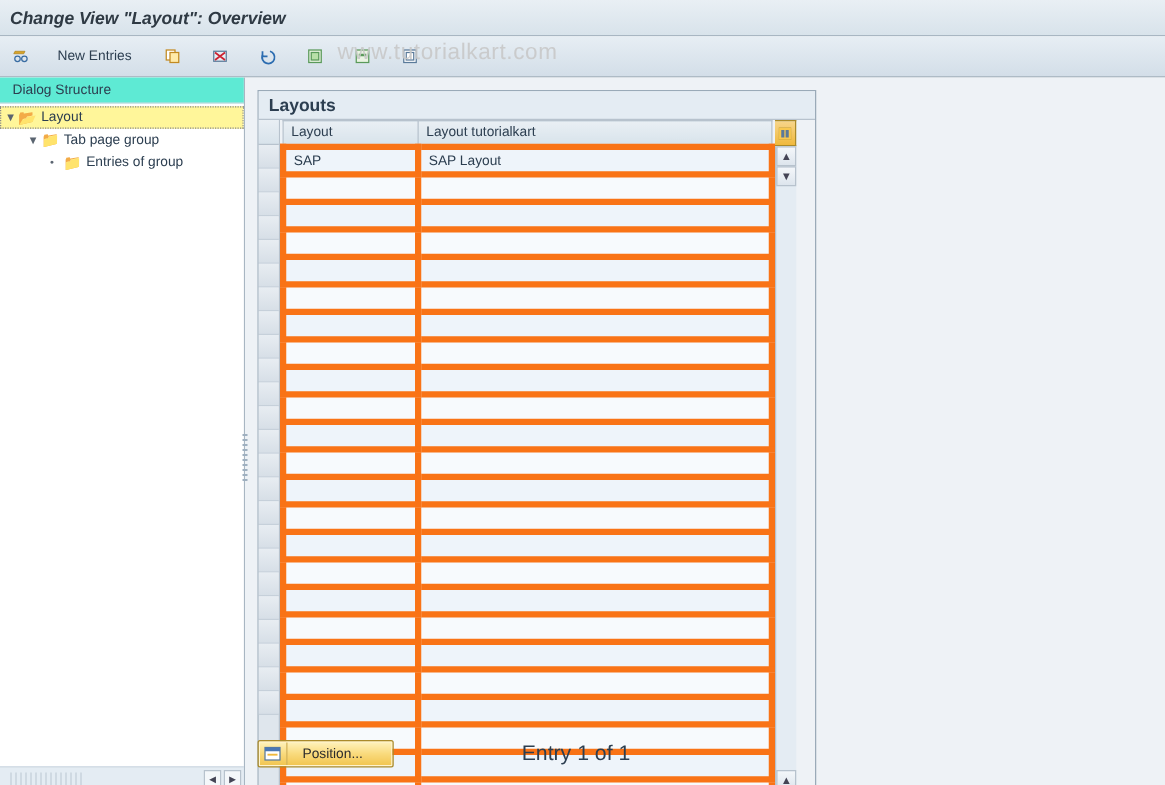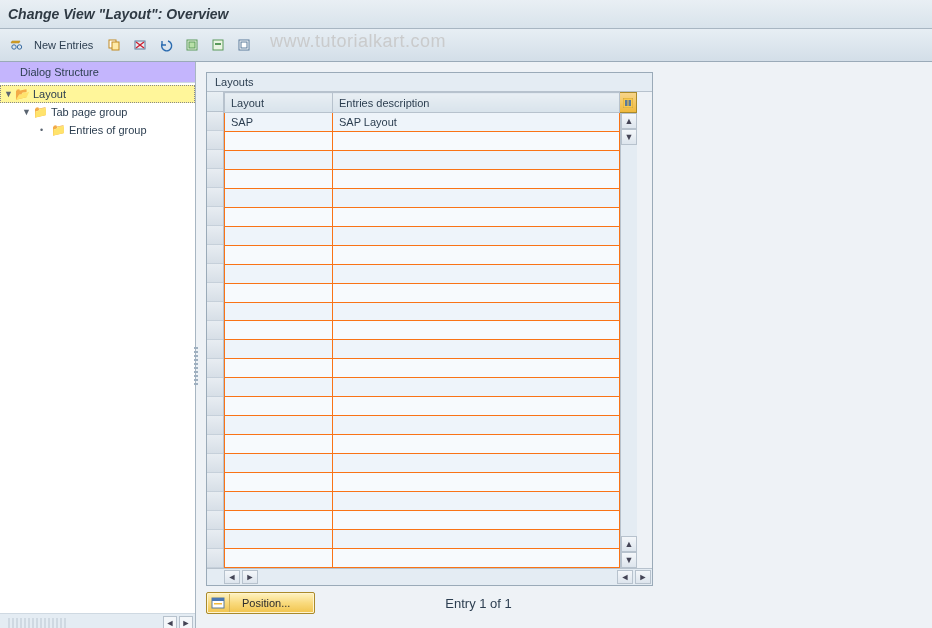--- a/index.html
+++ b/index.html
@@ -26,21 +26,21 @@
     color: #2f3a44;
   }
   
   .toolbar {
     height: 28px;
     padding: 2px 6px;
     background: linear-gradient(#e7eef4, #d3dee8);
     border-bottom: 1px solid #9aaab8;
     display: flex;
     align-items: center;
-    gap: 4px;
+    gap: 16px;
     position: relative;
   }
   .tool-btn {
     width: 20px;
     height: 20px;
     display: flex;
     align-items: center;
     justify-content: center;
     border: 1px solid transparent;
     border-radius: 2px;
@@ -71,25 +71,25 @@
   
   .sidebar {
     width: 195px;
     border-right: 1px solid #a8b6c2;
     background: #e9f0f6;
     display: flex;
     flex-direction: column;
     position: relative;
   }
   .sidebar-header {
-    padding: 4px 20px;
+    padding: 4px 10px;
     font-size: 11px;
     color: #2c3e50;
     border-bottom: 1px solid #cfd9e2;
-    background: #c4b5fd;
+    background: #5eead4;
   }
   .tree {
     flex: 1;
     background: #fff;
     overflow: hidden;
     padding-top: 2px;
   }
   .tree-row {
     white-space: nowrap;
     padding: 2px 4px;
@@ -142,22 +142,23 @@
   }
   .panel {
     width: 445px;
     border: 1px solid #9aaab8;
     background: #eef2f6;
   }
   .panel-title {
     padding: 3px 8px;
     background: #e4ecf3;
     border-bottom: 1px solid #b7c2cd;
-    font-size: 11px;
-    color: #2c3e50;
+    font-size: 14px;
+    color: #2c3e50;
+    font-weight: bold;
   }
   .grid-wrap {
     position: relative;
     display:flex;
   }
   .rowhdr-col {
     width: 16px;
     background: #dfe6ed;
     border-right: 1px solid #b7c2cd;
   }
@@ -182,21 +183,21 @@
     font-size: 11px;
     color: #2c3e50;
     background: linear-gradient(#e9eff4,#d8e3eb);
     border: 1px solid #b7c2cd;
     padding: 2px 6px;
     height: 14px;
   }
   table.grid td {
     font-size: 11px;
     color: #2c3e50;
-    border: 1px solid #f97316;
+    border: 5px solid #f97316;
     padding: 2px 6px;
     height: 13px;
     background: #f7fafd;
   }
   table.grid tr:nth-child(even) td { background: #eef4fa; }
   .corner-btn {
     width: 16px; height: 19px;
     background: linear-gradient(#f7d58a,#f0b93d);
     border:1px solid #aa8a2a;
     border-left:none;
@@ -260,23 +261,23 @@
     display:flex; align-items:center; justify-content:center;
     border-right: 1px solid #d2b25a;
     margin-right: 2px;
   }
   .pos-label {
     padding: 0 24px 0 10px;
     font-size: 11px;
     color: #2c2c2c;
   }
   .entry-text {
-    font-size: 13px;
-    color: #2c3e50;
-    margin-left: 110px;
+    font-size: 17px;
+    color: #2c3e50;
+    margin-left: 82px;
   }
   
   .splitter {
     position:absolute;
     left: -2px;
     top: 50%;
     width: 4px; height: 40px;
     background: repeating-linear-gradient(180deg, #9fb0c0, #9fb0c0 2px, transparent 2px, transparent 4px);
   }
 </style>
@@ -394,21 +395,21 @@
           <div class="rowhdr-cell"></div>
           <div class="rowhdr-cell"></div>
           <div class="rowhdr-cell"></div>
           <div class="rowhdr-cell"></div>
         </div>
 
         <table class="grid">
           <tbody>
               <tr>
             <th style="width:95px"><span>Layout</span></th>
-            <th><span>Entries description</span></th>
+            <th><span>Layout tutorialkart</span></th>
           </tr>
           <tr>
             <td>SAP</td>
             <td>SAP Layout</td>
           </tr>
           <tr>
                 <td></td>
                 <td></td>
               </tr>
           <tr>

